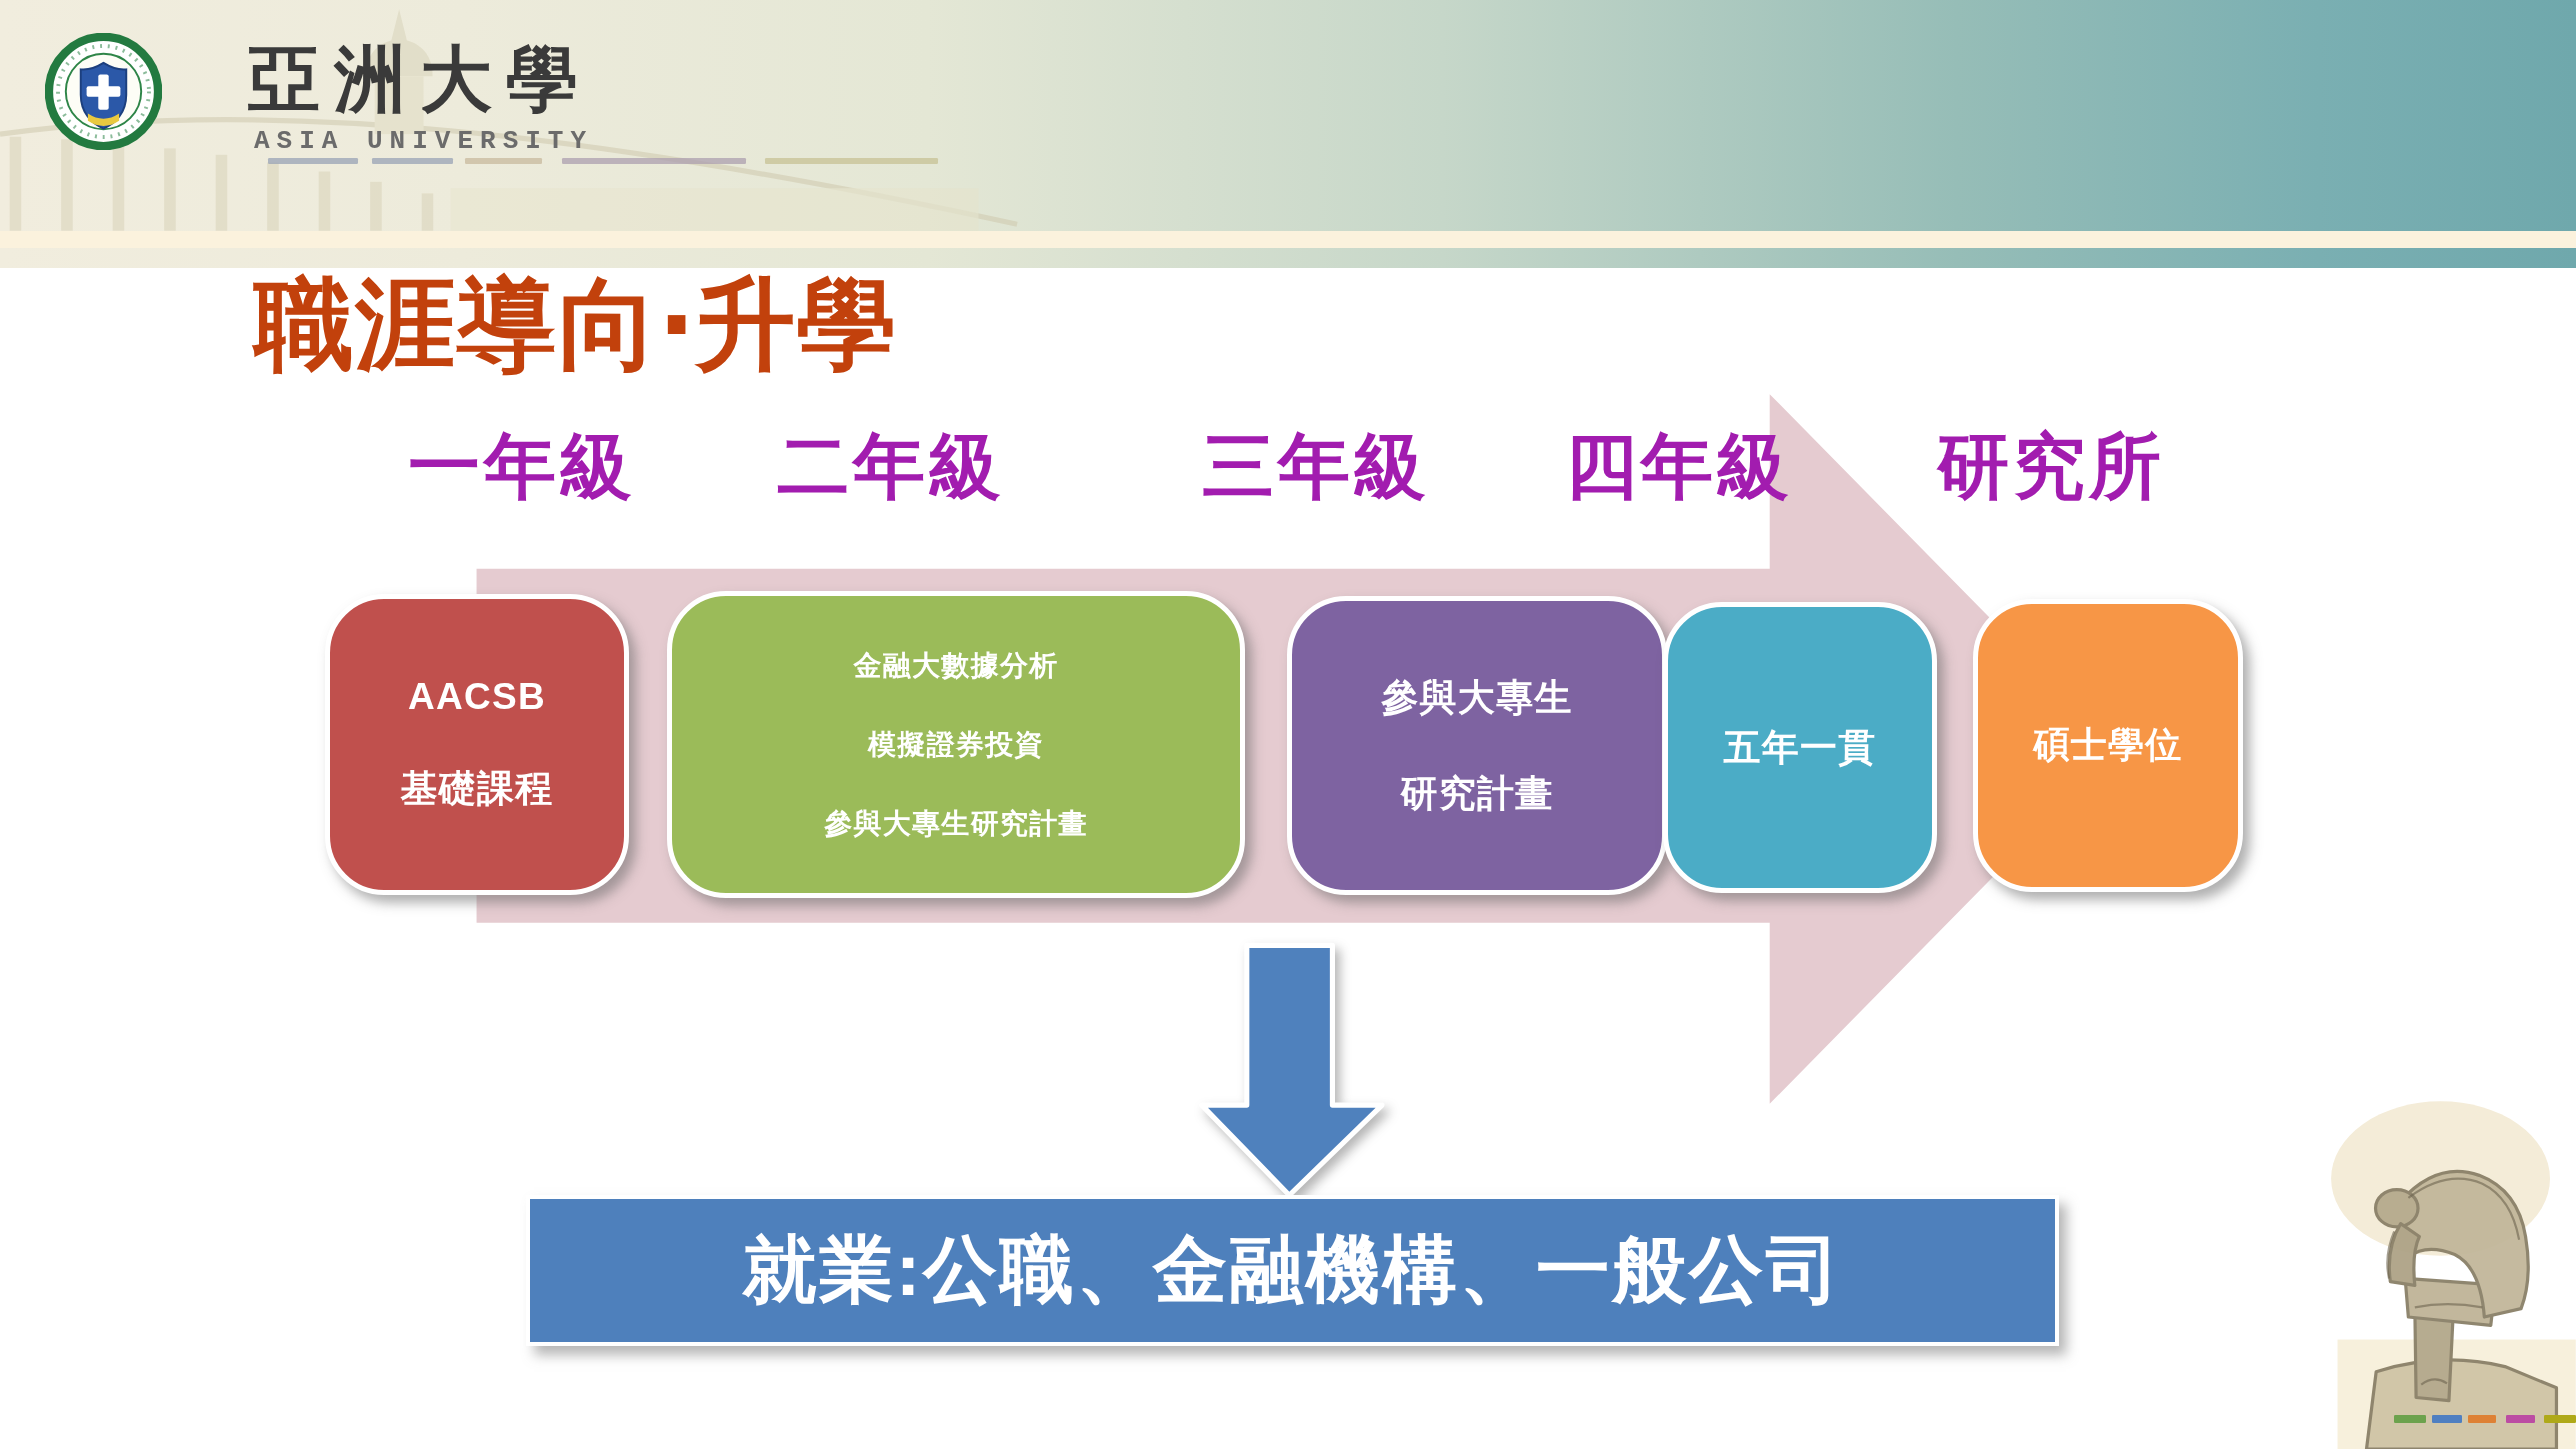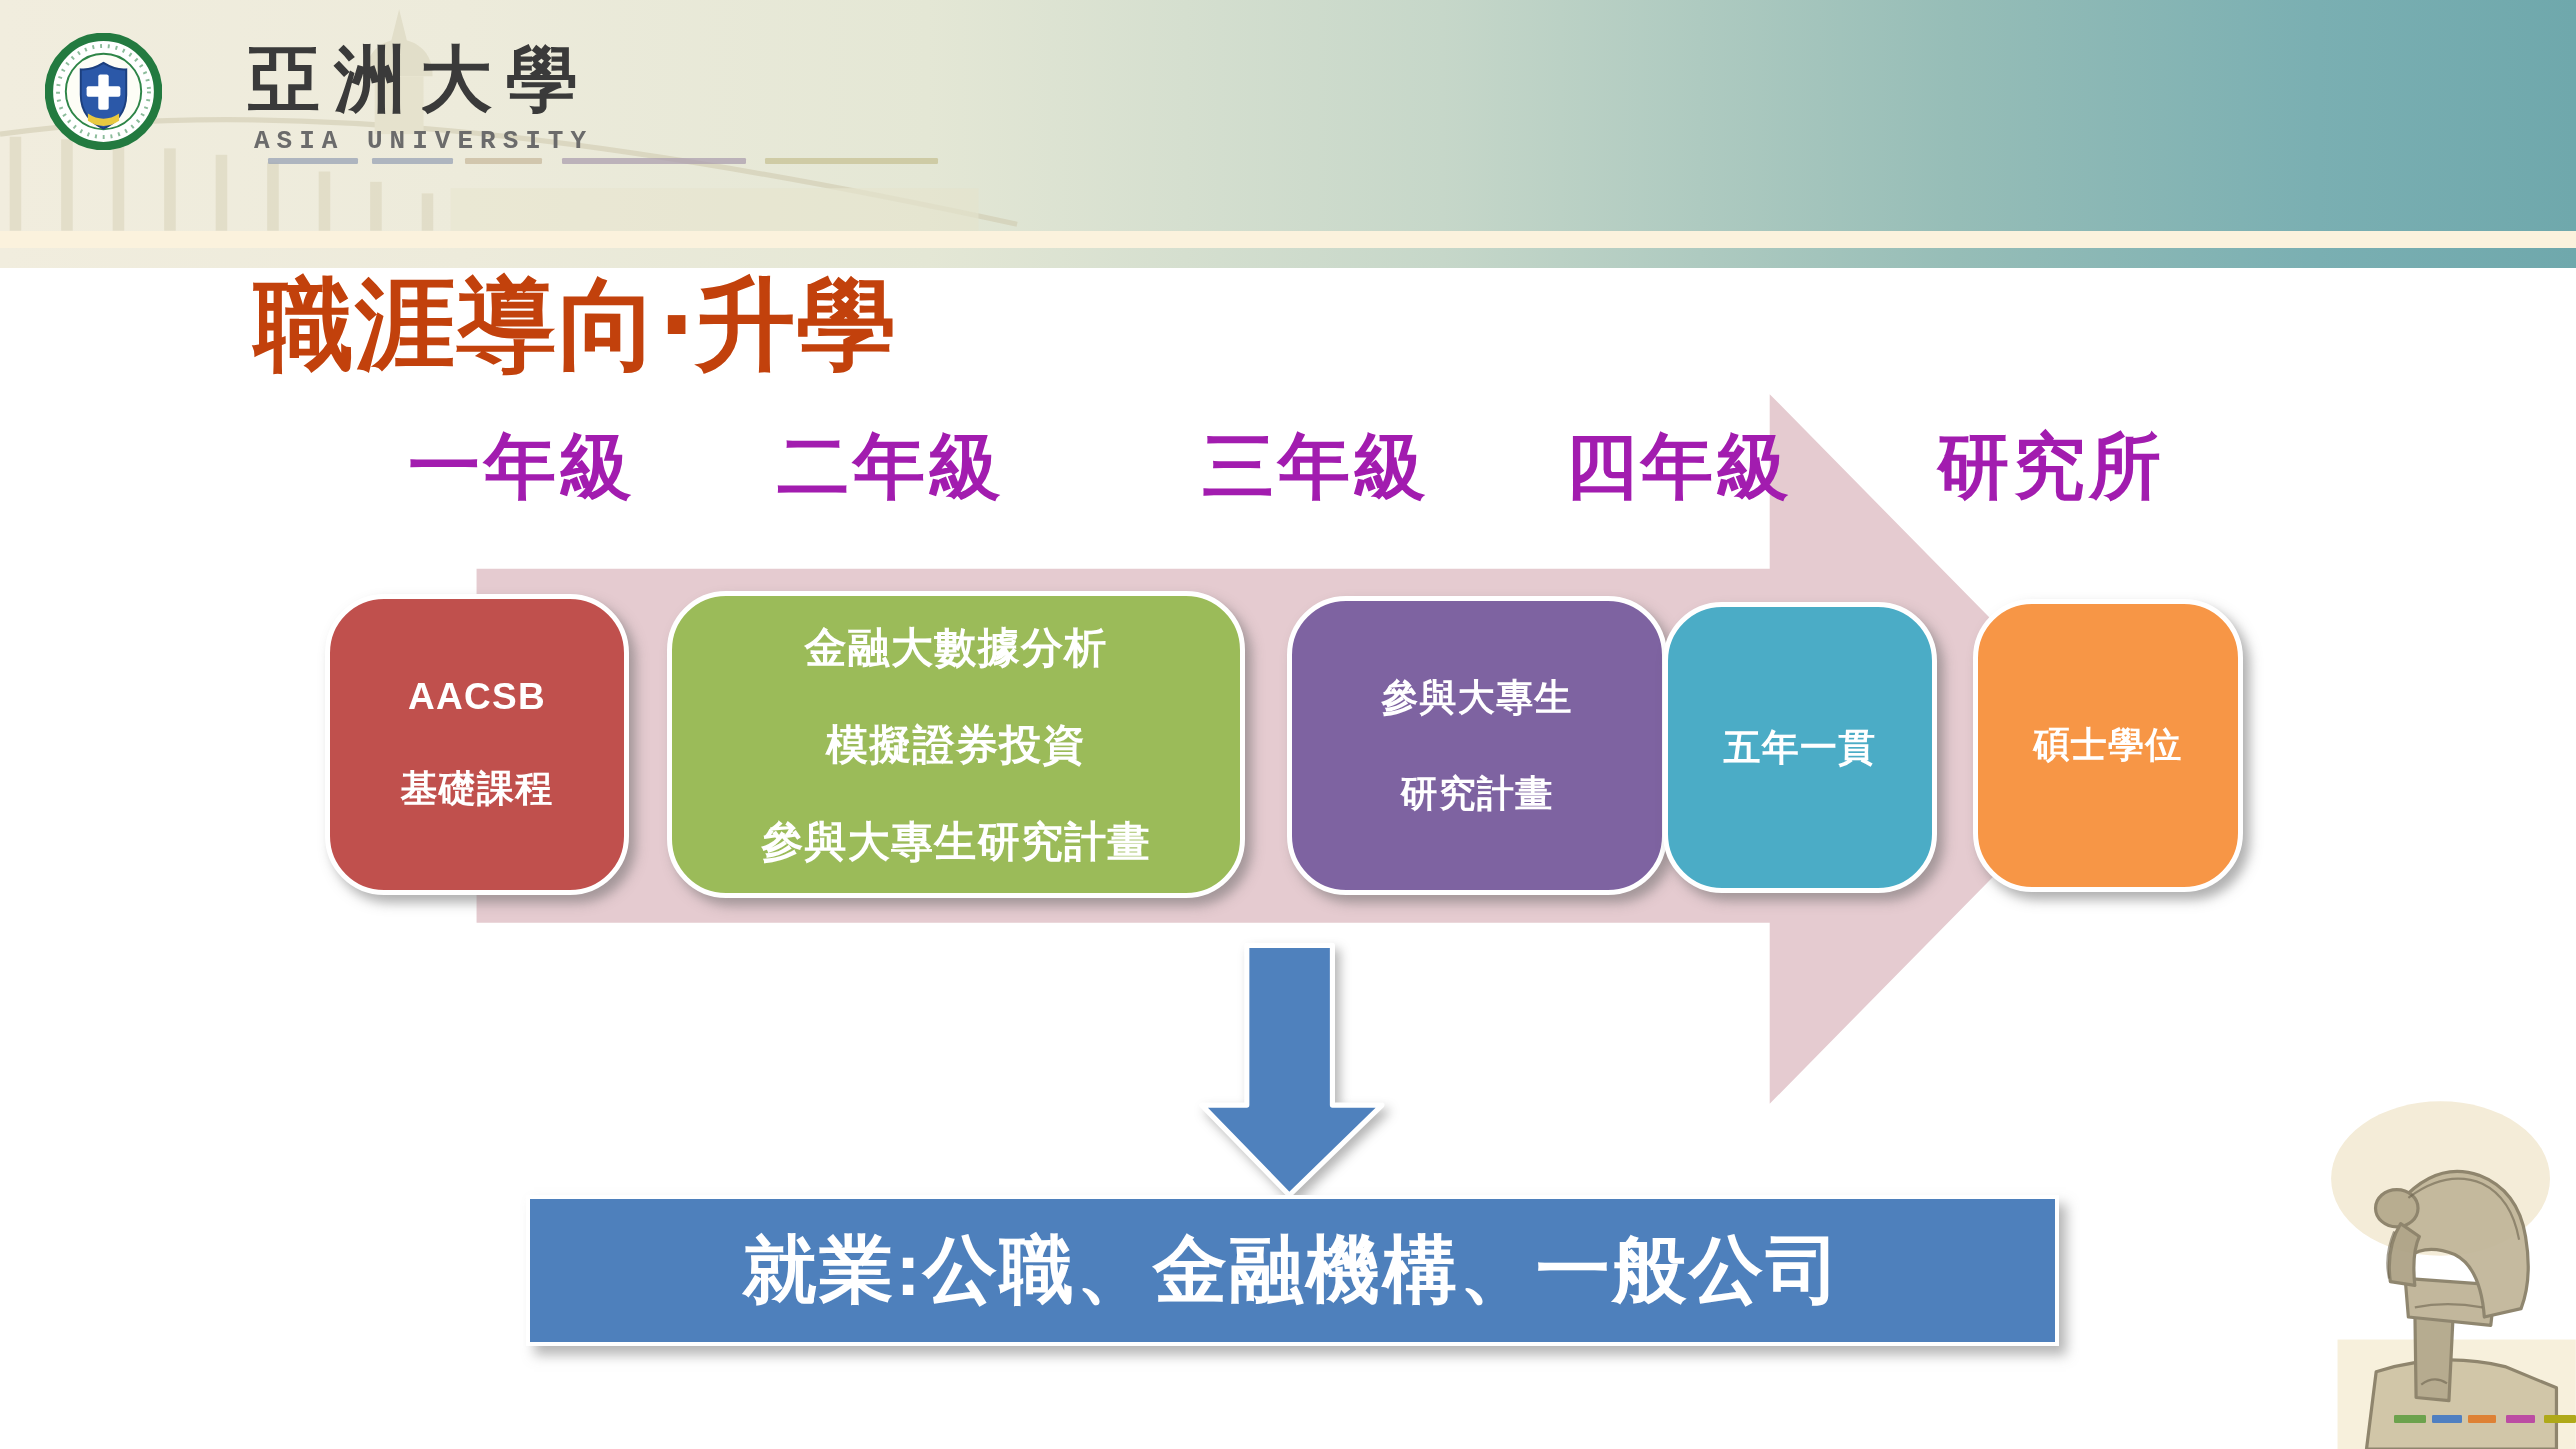--- a/index.html
+++ b/index.html
@@ -38,21 +38,21 @@
     filter:drop-shadow(5.8px 6.4px 5.2px rgba(90,90,90,.45));}
 
   
   .box{position:absolute;box-sizing:border-box;z-index:3;
     border:5.8px solid #ffffff;border-radius:59px;
     box-shadow:6.4px 7.7px 11.6px rgba(100,100,100,.5);
     display:flex;flex-direction:column;justify-content:center;align-items:center;
     color:#ffffff;font-weight:bold;text-align:center;}
   .box span{display:block;white-space:nowrap;letter-spacing:1.3px;}
   .box-red   {left:325px; top:594px;width:304px;height:301px;background:#C0504D;row-gap:46px;font-size:37px;}
-  .box-green {left:667px;top:591px;width:578px;height:307px;background:#9BBB59;row-gap:41px;font-size:42px;}
+  .box-green {left:667px;top:591px;width:578px;height:307px;background:#9BBB59;row-gap:41px;font-size:28px;}
   .box-purple{left:1287px;top:596px;width:380px;height:299px;background:#7E63A1;row-gap:46px;font-size:37px;}
   .box-teal  {left:1663px;top:602px;width:274px;height:291px;background:#4BACC6;font-size:37px;}
   .box-orange{left:1973px;top:599px;width:270px;height:293px;background:#F79646;font-size:36px;}
 
   
   .banner{position:absolute;left:526px;top:1195px;width:1533px;height:151px;
     box-sizing:border-box;background:#4E80BC;border:4.5px solid #ffffff;
     box-shadow:7.7px 9px 11.6px rgba(110,110,110,.5);z-index:5;
     display:flex;align-items:center;justify-content:center;}
   .banner span{color:#ffffff;font-size:74px;font-weight:bold;letter-spacing:2.6px;white-space:nowrap;}

